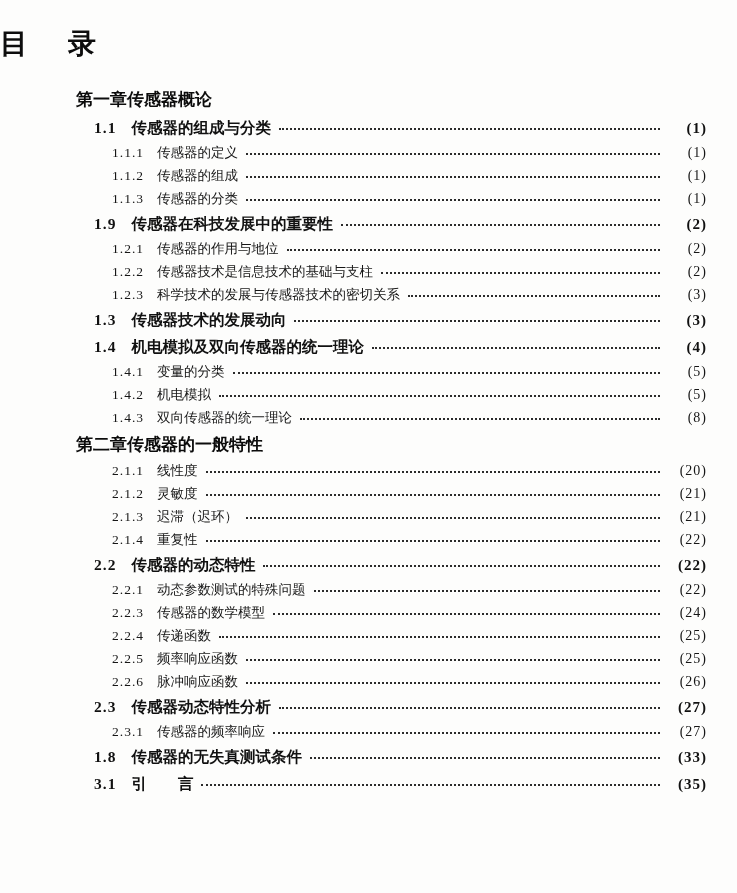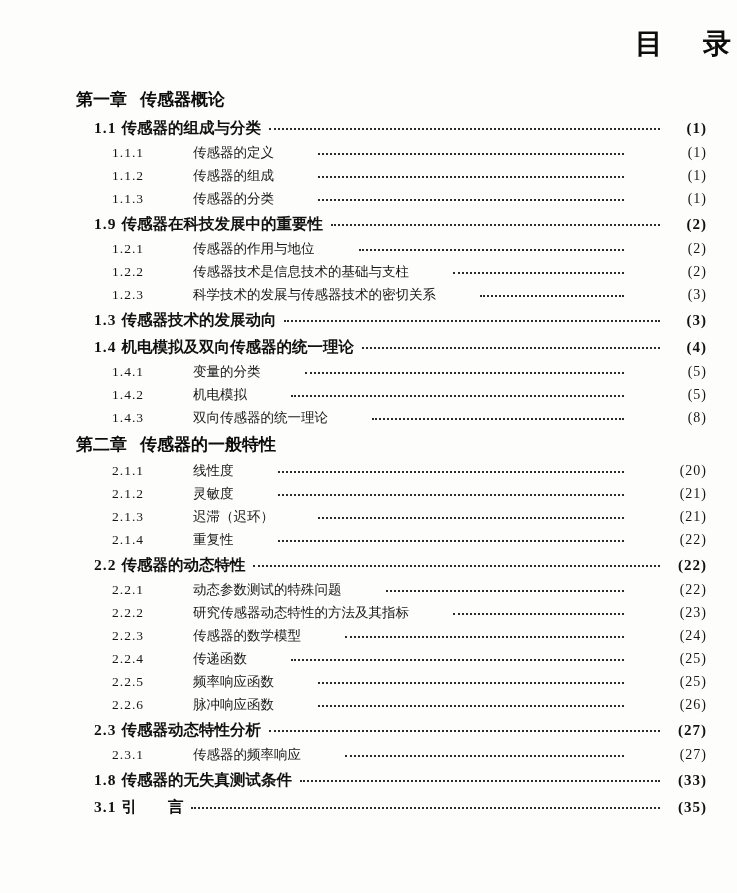--- a/index.html
+++ b/index.html
@@ -16,21 +16,21 @@
     position: relative;
   }
   .page {
     width: 737px;
     height: 893px;
     background: #fdfdfc;
     box-sizing: border-box;
     padding-top: 26px;
   }
   .doc-title {
-    text-align: right;
+    text-align: left;
     font-family: "Liberation Sans", sans-serif;
     font-weight: 700;
     font-size: 28px;
     letter-spacing: 6px;
     line-height: 36px;
     color: #0d0d0d;
   }
   .toc {
     margin: 22px 30px 0 76px; 
   }
@@ -65,42 +65,41 @@
     letter-spacing: 1px;
   }
   .row.chapter {
     font-family: "Liberation Sans", sans-serif;
     font-weight: 700;
     font-size: 17px;
     line-height: 25px;
     padding: 3px 0 2px 0;
     color: #0c0c0c;
   }
-  .row.chapter .num { margin-right: 13px; }
+  .row.chapter .num { margin-right: 0; }
 
   .row.section {
     font-family: "Liberation Serif", serif;
     font-weight: 600;
     font-size: 15.5px;
     line-height: 23px;
     padding: 1.5px 0;
     padding-left: 18px;
     color: #111;
   }
-  .row.section .num { margin-right: 5px; letter-spacing: 1px; }
+  .row.section .num { margin-right: 15px; letter-spacing: 1px; }
 
   .row.subsection {
     font-family: "Liberation Serif", serif;
     font-weight: 400;
     font-size: 13.5px;
     line-height: 21px;
     padding: 1px 0;
     padding-left: 36px;
     color: #161616;
-    gap: 36px;
   }
   .row.subsection .num { margin-right: 13px; letter-spacing: 1px; }
   .row.subsection .pg { font-size: 14px; }
 </style>
 </head>
 <body>
 
 <div class="page">
 
   <div class="doc-title">目　录</div>
@@ -224,26 +223,20 @@
     <span class="dots"></span>
     <span class="pg">(22)</span>
   </div>
       <div class="row subsection">
     <span class="num">2.2.1</span>
     <span class="ttl">动态参数测试的特殊问题</span>
     <span class="dots"></span>
     <span class="pg">(22)</span>
   </div>
       <div class="row subsection">
-    <span class="num">2.2.2</span>
-    <span class="ttl">研究传感器动态特性的方法及其指标</span>
-    <span class="dots"></span>
-    <span class="pg">(23)</span>
-  </div>
-      <div class="row subsection">
     <span class="num">2.2.3</span>
     <span class="ttl">传感器的数学模型</span>
     <span class="dots"></span>
     <span class="pg">(24)</span>
   </div>
       <div class="row subsection">
     <span class="num">2.2.4</span>
     <span class="ttl">传递函数</span>
     <span class="dots"></span>
     <span class="pg">(25)</span>

